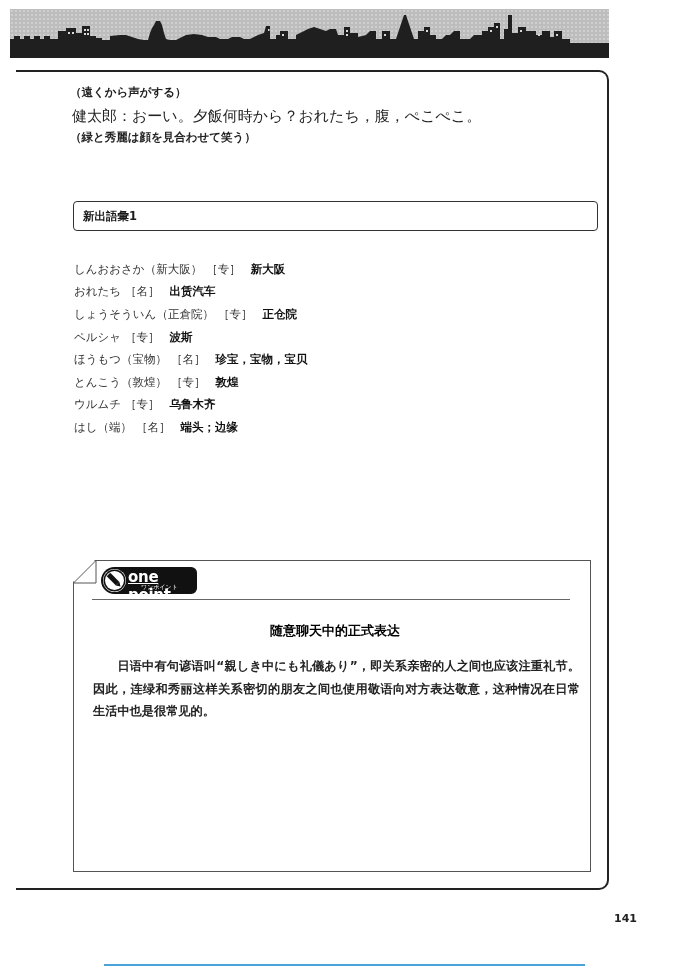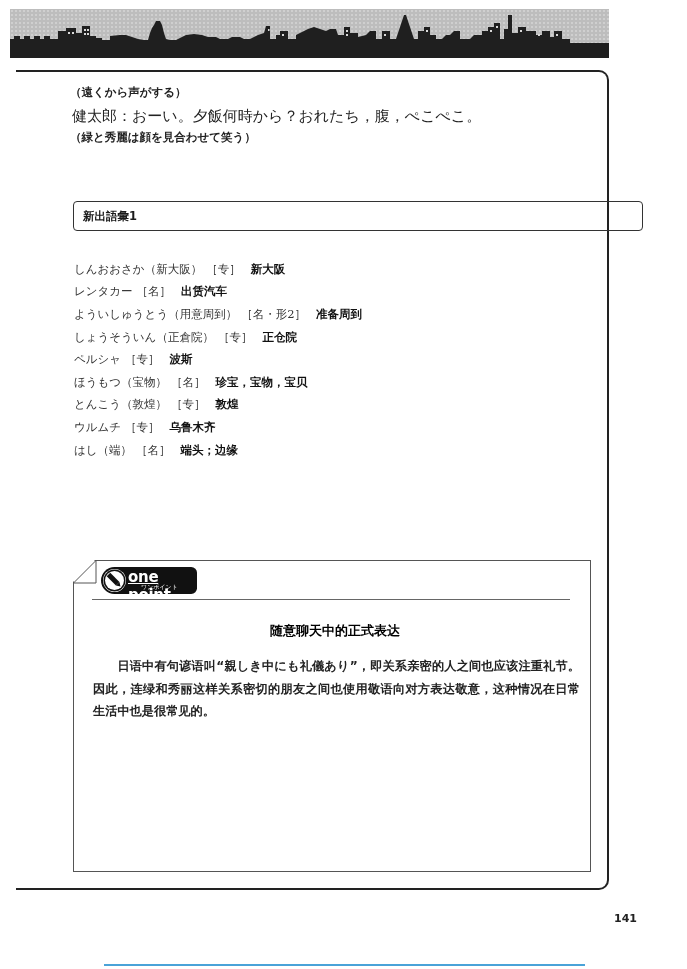--- a/index.html
+++ b/index.html
@@ -25,21 +25,21 @@
     box-sizing: border-box;
   }
   .stage-note {
     position: absolute; left: 70px; font-family: "DejaVu Sans", sans-serif;
     font-weight: bold; font-size: 11.5px; color: #222;
   }
   .dialogue {
     position: absolute; left: 72px; top: 107px; font-size: 15px; color: #222;
   }
   .vocab-box {
-    position: absolute; left: 73px; top: 201px; width: 570px; height: 30px;
+    position: absolute; left: 73px; top: 201px; width: 525px; height: 30px;
     border: 1.3px solid #333; border-radius: 4px; box-sizing: border-box;
   }
   .vocab-title {
     position: absolute; left: 9px; top: 7px;
     font-family: "DejaVu Sans", sans-serif; font-weight: bold; font-size: 11.5px;
   }
   .vocab-list { position: absolute; left: 74px; top: 258px; }
   .vocab-item {
     height: 22.6px; display: flex; align-items: center; font-size: 11.5px; color: #333; white-space: nowrap;
   }
@@ -133,30 +133,24 @@
 </div>
 
 <div class="vocab-list">
   <div class="vocab-item">
     <span class="kana">しんおおさか</span>
     <span>（新大阪）</span>
     <span class="pos">［专］</span>
     <span class="meaning">新大阪</span>
   </div>
   <div class="vocab-item">
-    <span class="kana">レンタカー</span>
+    <span class="kana">おれたち</span>
     <span></span>
     <span class="pos">［名］</span>
     <span class="meaning">出赁汽车</span>
-  </div>
-  <div class="vocab-item">
-    <span class="kana">よういしゅうとう</span>
-    <span>（用意周到）</span>
-    <span class="pos">［名・形2］</span>
-    <span class="meaning">准备周到</span>
   </div>
   <div class="vocab-item">
     <span class="kana">しょうそういん</span>
     <span>（正倉院）</span>
     <span class="pos">［专］</span>
     <span class="meaning">正仓院</span>
   </div>
   <div class="vocab-item">
     <span class="kana">ペルシャ</span>
     <span></span>

